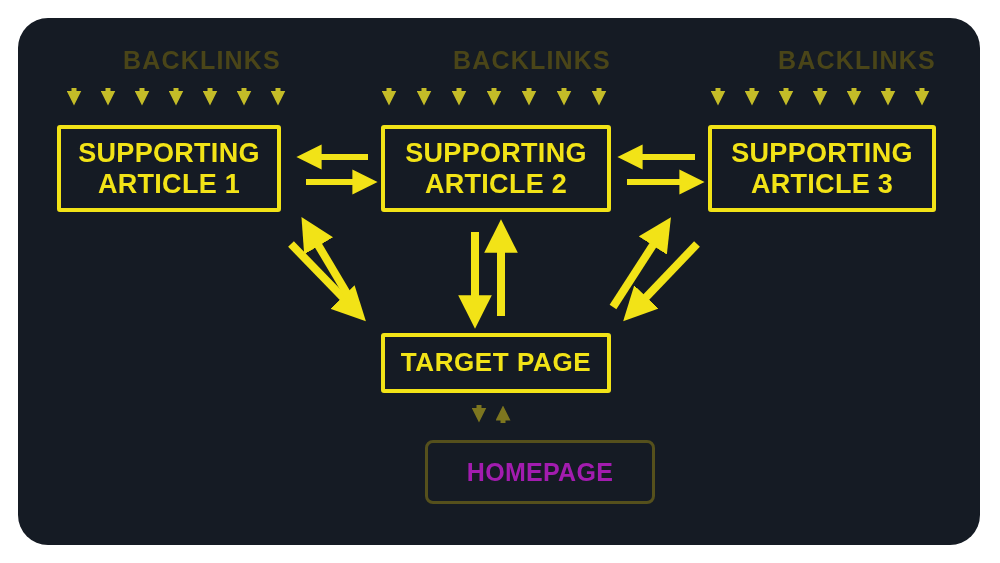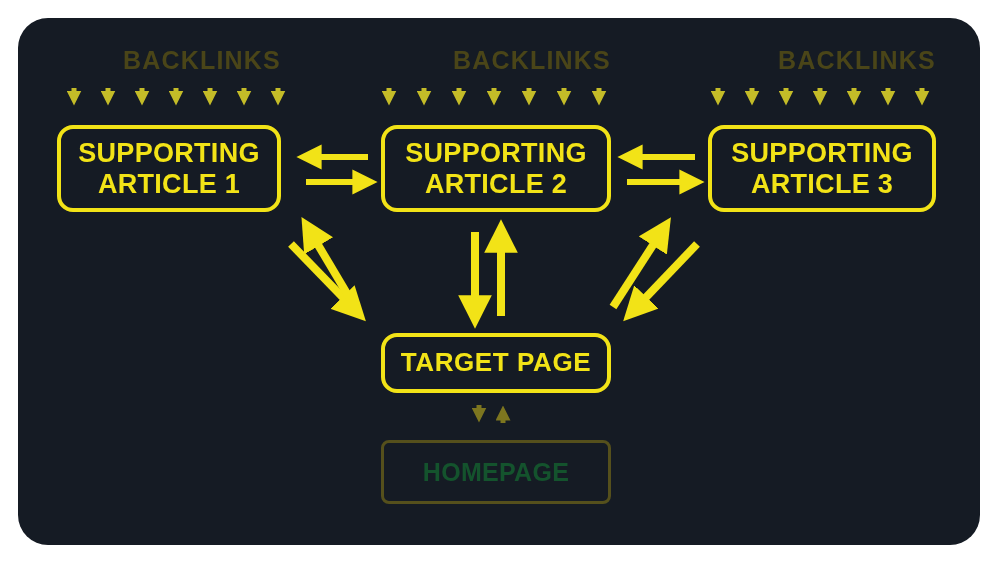--- a/index.html
+++ b/index.html
@@ -48,44 +48,45 @@
     letter-spacing: 1.2px;
     line-height: 1;
     white-space: nowrap;
   }
 
   
   .node {
     position: absolute;
     box-sizing: border-box;
     border: 4px solid #f2e317;
-    border-radius: 16px;
+    border-radius: 3px;
     color: #f2e317;
     display: flex;
     align-items: center;
     justify-content: center;
     text-align: center;
     font-weight: bold;
     line-height: 1.12;
     letter-spacing: 0.3px;
     background: transparent;
   }
   .node.support {
     font-size: 27px;
   }
   .node.target {
     font-size: 26px;
     letter-spacing: 0.6px;
   }
   .node.dim {
     border-color: #55501c;
-    color: #14532d;
+    color: #a21caf;
     border-width: 3px;
     font-size: 25px;
     border-radius: 8px;
+    margin-left: 44px;
   }
   .node .label {
     display: block;
     white-space: pre-line;
   }
 </style>
 </head>
 <body>
 
 <div id="canvas">

